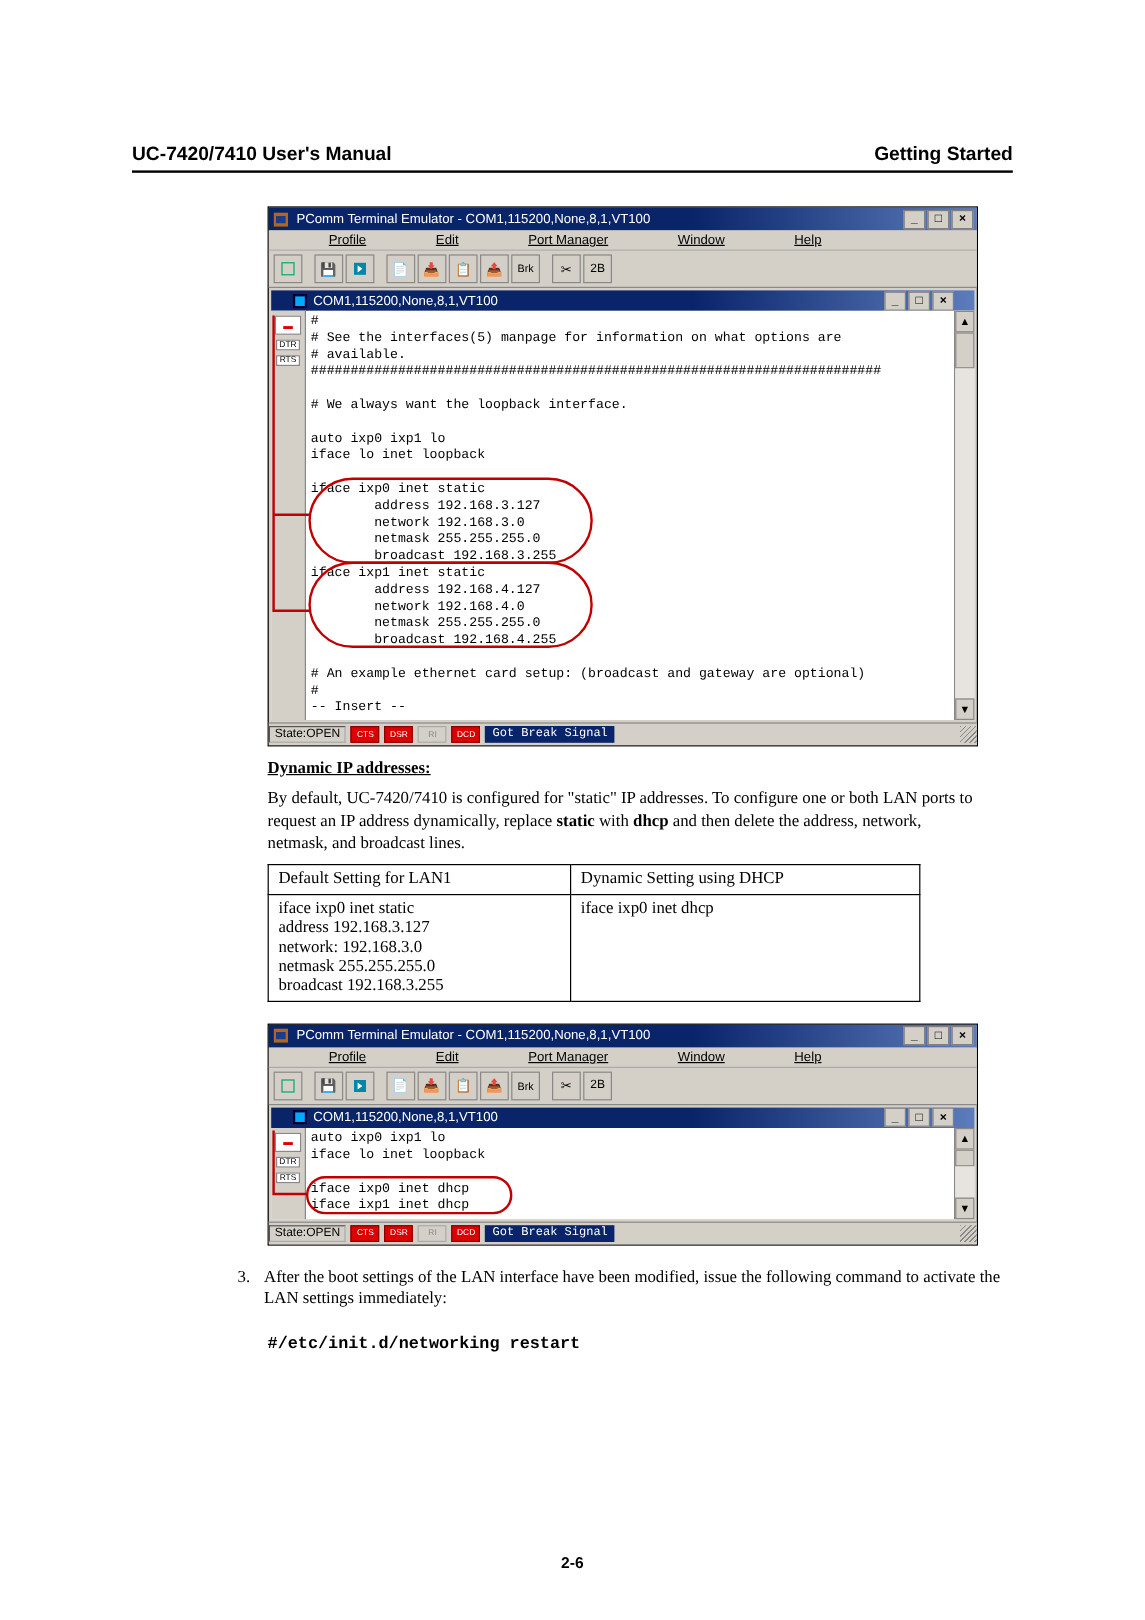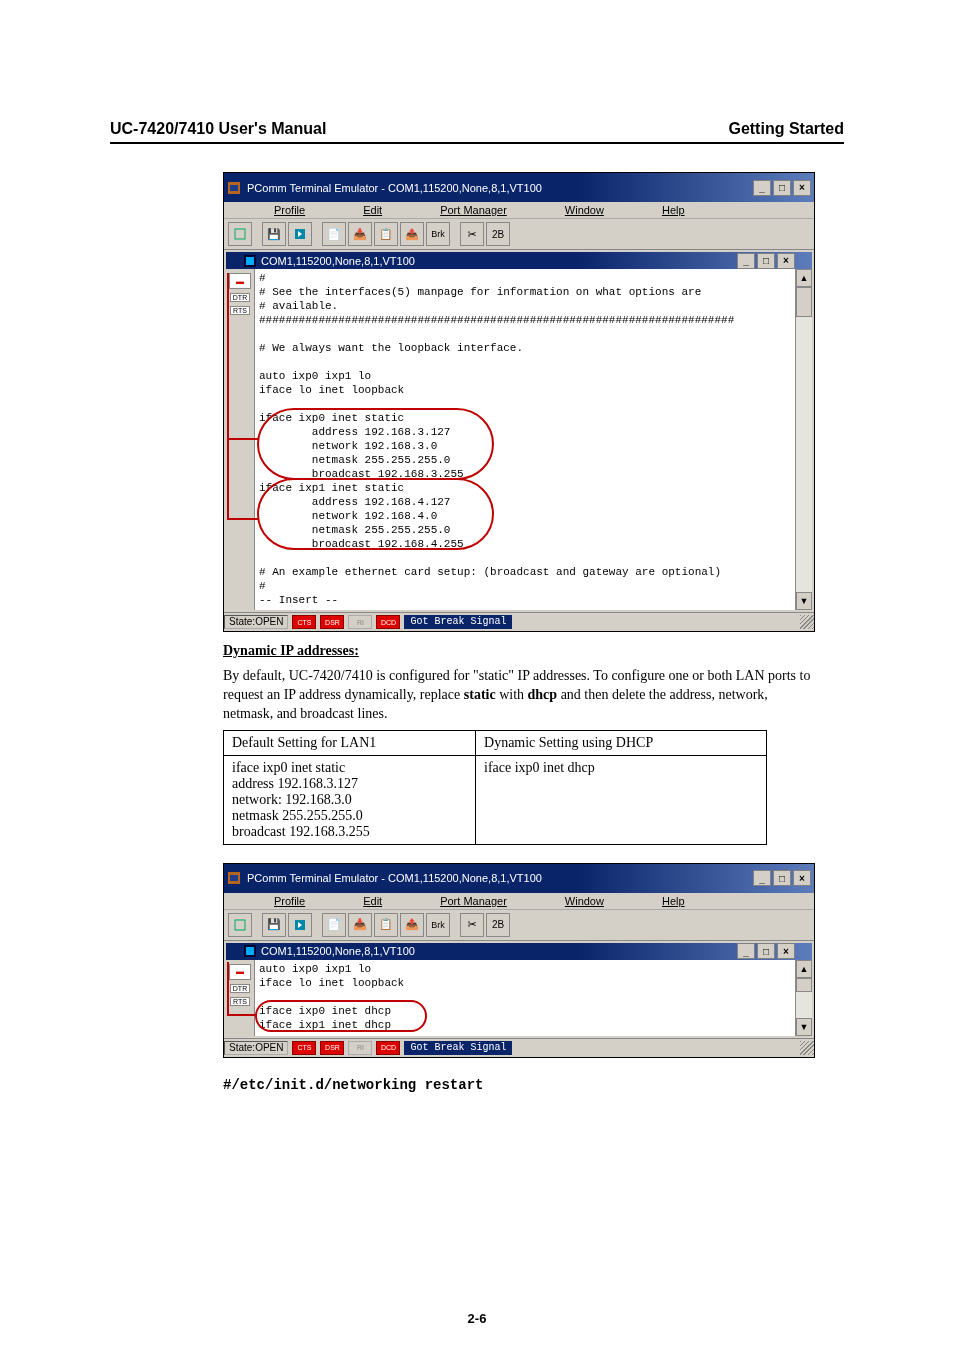--- a/index.html
+++ b/index.html
@@ -46,21 +46,21 @@
     font-size: 11px;
     background: #d4d0c8;
     margin-bottom: 10px;
   }
   .win2 { margin-top: 6px; margin-bottom: 18px; }
   .titlebar {
     display: flex;
     align-items: center;
     background: linear-gradient(to right, #0a246a 0%, #0a246a 60%, #5c7cbc 100%);
     color: #fff;
-    height: 29px;
+    height: 19px;
     padding: 0 3px;
     gap: 4px;
   }
   .title-icon {
     width: 14px; height: 14px;
     display: inline-flex; align-items: center; justify-content: center;
   }
   .title-text { flex: 1; padding-left: 2px; }
   .title-btns { display: flex; gap: 2px; }
   .title-btn {
@@ -249,21 +249,21 @@
     font-weight: bold;
     margin-left: 113px;
     margin-top: 19px;
   }
   .pagenum {
     text-align: center;
     font-family: Arial, sans-serif;
     font-size: 13px;
     font-weight: bold;
     position: absolute;
-    bottom: 24px;
+    bottom: 40px;
     left: 0; right: 0;
   }
 </style>
 </head>
 <body>
 
 <div class="page">
 
   <div class="header-line">
     <div class="header-left">UC-7420/7410 User's Manual</div>
@@ -495,17 +495,22 @@
       <span class="seg">State:OPEN</span>
       <span class="led2">CTS</span>
       <span class="led2">DSR</span>
       <span class="led2" style="background:#d4d0c8;color:#888;border-color:#aaa">RI</span>
       <span class="led2">DCD</span>
       <span class="msg">Got Break Signal</span>
       <span class="grip"></span>
     </div>
   </div>
 
+  <ol class="step">
+    <li>
+      <span class="stepnum">3.</span><span>After the boot settings of the LAN interface have been modified, issue the following command to activate the LAN settings immediately:</span>
+    </li>
+  </ol>
 
   <div class="cmd">#/etc/init.d/networking restart</div>
 
   <div class="pagenum">2-6</div>
 </div>
 
 </body></html>

